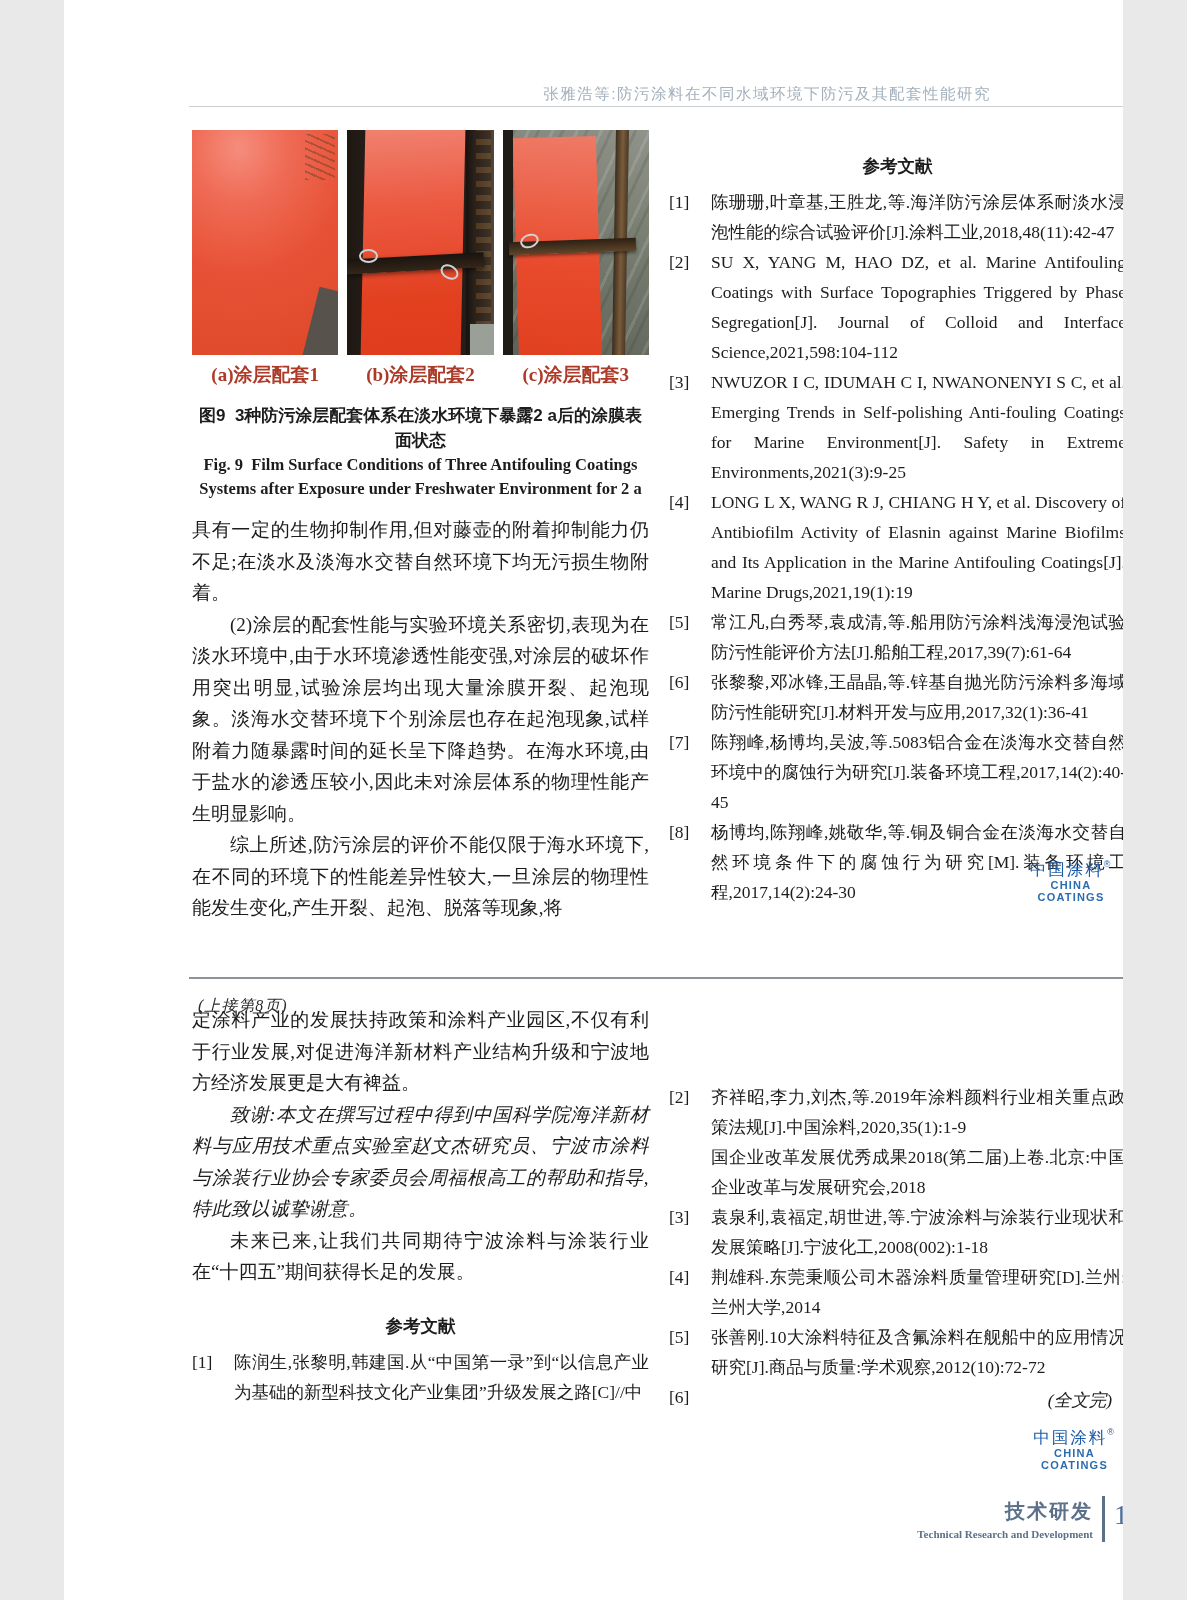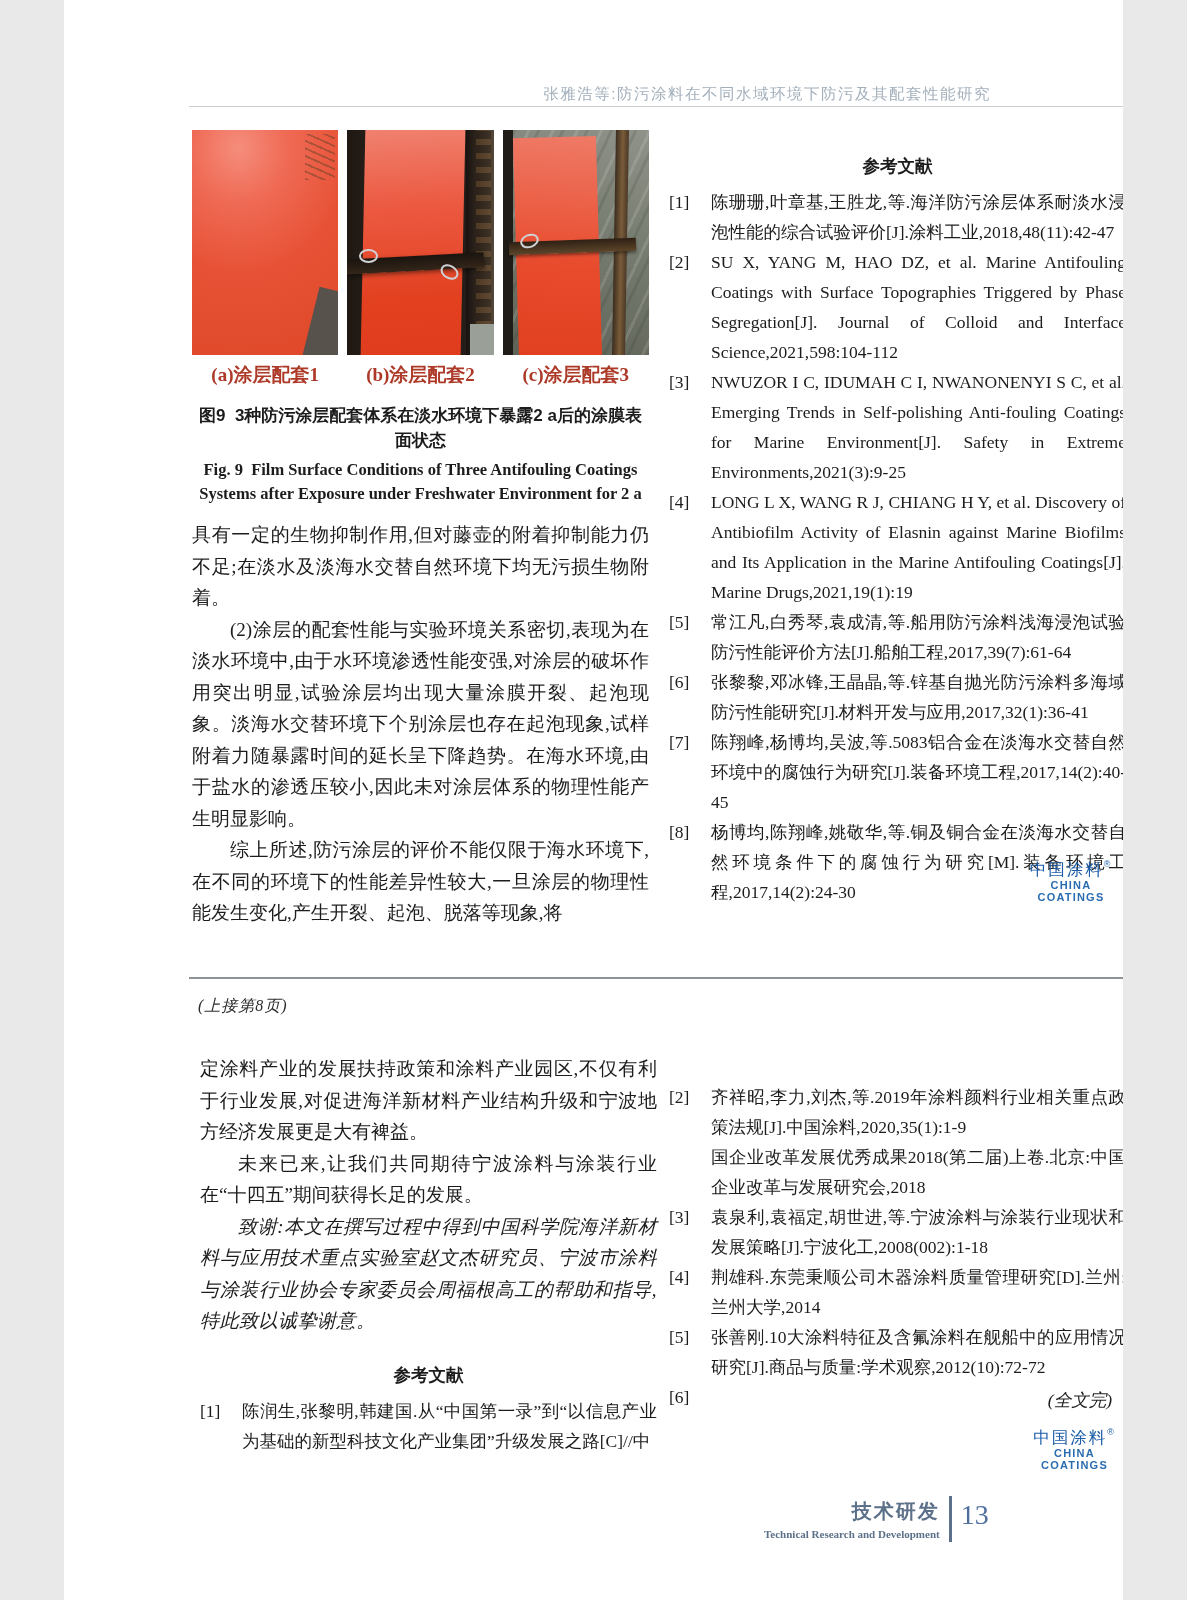--- a/index.html
+++ b/index.html
@@ -15,21 +15,21 @@
     font-size:15.5px; letter-spacing:1.5px; color:#a3b0bc;
   }
   .header-rule {
     position:absolute; top:106px; left:125px; width:937px; height:0;
     border-top:1.5px solid #c9ced3;
   }
   
   .col { position:absolute; width:457px; }
   #col-left-top  { left:128px; top:130px; }
   #col-right-top { left:605px; top:130px; }
-  #col-left-bot  { left:128px; top:1053px;margin-left:8px; }
+  #col-left-bot  { left:128px; top:1004px; }
   #col-right-bot { left:605px; top:1053px; }
   
   .photos { display:flex; gap:9px; height:225px; }
   .photo { flex:1; position:relative; overflow:hidden; background:#3a3027; }
   .pA-bg { position:absolute; inset:0;
     background:radial-gradient(130% 95% at 32% 8%, #f58d7c 0%, #ef6a54 26%, #e75236 58%, #e04a2b 100%); }
   .pA-marks { position:absolute; right:3px; top:4px; width:30px; height:46px; opacity:.55;
     background:repeating-linear-gradient(24deg, rgba(96,64,40,.8) 0 2px, transparent 2px 7px); }
   .pA-corner { position:absolute; right:-16px; bottom:-10px; width:44px; height:74px;
     background:#57524b; transform:rotate(14deg); }
@@ -61,21 +61,21 @@
   .photo-captions { display:flex; gap:9px; margin-top:7px; }
   .photo-captions span {
     flex:1; text-align:center; color:#ad3a28; font-weight:700; font-size:19px;
     font-family:"Liberation Serif","DejaVu Serif",serif;
   }
   .fig-caption-zh {
     margin-top:15px; text-align:center; font-weight:700; font-size:17px; line-height:25px;
     font-family:"Liberation Sans","DejaVu Sans",sans-serif;
   }
   .fig-caption-en {
-    margin-top:5px; text-align:center; font-weight:700; font-size:16.5px; line-height:24px;
+    text-align:center; font-weight:700; font-size:16.5px; line-height:24px;
   }
   
   .body-text { margin-top:13px; }
   .body-text p { margin:0; font-size:19px; line-height:31.5px; text-align:justify; }
   .body-text p.indent { text-indent:2em; }
   .lead-line { font-size:19px; line-height:31px; text-align:justify; margin:0; }
   
   .refs-heading {
     text-align:center; font-weight:700; font-size:17.5px; margin:24px 0 9px;
     font-family:"Liberation Sans","DejaVu Sans",sans-serif;
@@ -95,21 +95,21 @@
   
   .logo { position:absolute; text-align:center; color:#1c5ca8;
     font-family:"Liberation Sans","DejaVu Sans",sans-serif; line-height:1.1; }
   .logo .zh { font-weight:400; font-size:16.5px; letter-spacing:2px; white-space:nowrap; }
   .logo .reg { font-size:9px; vertical-align:top; }
   .logo .en { font-size:11px; font-weight:700; letter-spacing:1.2px; color:#2a6cb0; margin-top:1px; }
   #logo-top { left:955px; top:860px; }
   #logo-bottom { left:962px; top:1428px; }
   
   .footer { position:absolute; top:1496px; left:700px; width:378px;
-    display:flex; justify-content:flex-start; align-items:center; gap:9px; color:#5c7089; }
+    display:flex; justify-content:flex-end; align-items:center; gap:9px; color:#5c7089; }
   .footer-label { text-align:right; }
   .footer-label .zh { font-family:"Liberation Sans","DejaVu Sans",sans-serif;
     font-weight:700; font-size:20px; letter-spacing:2px; }
   .footer-label .en { font-size:11px; font-weight:700; margin-top:3px; }
   .footer-bar { width:3px; height:46px; background:#5c7089; }
   .footer-page { font-size:28px; color:#4e6f9e; padding-bottom:8px; }
 </style>
 </head>
 <body>
 
@@ -181,22 +181,22 @@
     <div class="zh"><span>中国涂料</span><span class="reg">®</span></div>
     <div class="en">CHINA COATINGS</div>
   </div>
 
   <div class="section-divider"></div>
   <div class="continue-note">(上接第8页)</div>
 
   <div class="col" id="col-left-bot">
     <div class="body-text" style="margin-top:0;">
       <p>定涂料产业的发展扶持政策和涂料产业园区,不仅有利于行业发展,对促进海洋新材料产业结构升级和宁波地方经济发展更是大有裨益。</p>
+      <p class="indent kai ack">致谢:本文在撰写过程中得到中国科学院海洋新材料与应用技术重点实验室赵文杰研究员、宁波市涂料与涂装行业协会专家委员会周福根高工的帮助和指导,特此致以诚挚谢意。</p>
       <p class="indent">未来已来,让我们共同期待宁波涂料与涂装行业在“十四五”期间获得长足的发展。</p>
-      <p class="indent kai ack">致谢:本文在撰写过程中得到中国科学院海洋新材料与应用技术重点实验室赵文杰研究员、宁波市涂料与涂装行业协会专家委员会周福根高工的帮助和指导,特此致以诚挚谢意。</p>
     </div>
     <div class="refs-heading" style="margin-top:26px;">参考文献</div>
     <ul class="refs">
       <li><span class="num">[1]</span><span>陈润生,张黎明,韩建国.从“中国第一录”到“以信息产业为基础的新型科技文化产业集团”升级发展之路[C]//中</span></li>
     </ul>
   </div>
 
   <div class="col" id="col-right-bot">
     <ul class="refs">
       <li><span class="num">[2]</span><span>齐祥昭,李力,刘杰,等.2019年涂料颜料行业相关重点政策法规[J].中国涂料,2020,35(1):1-9</span></li>

